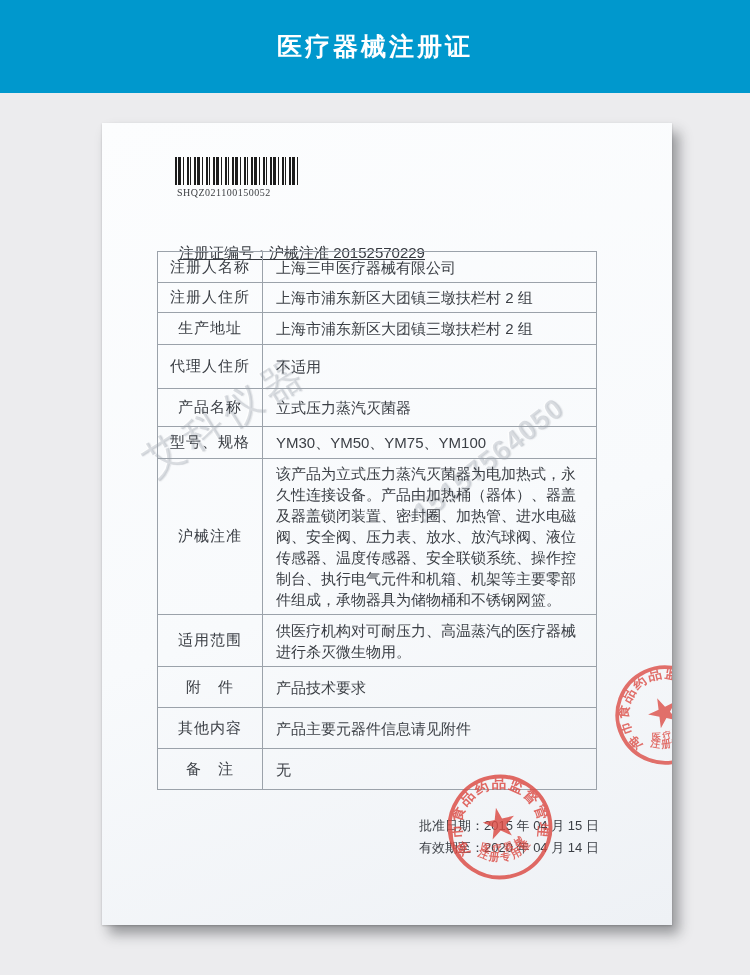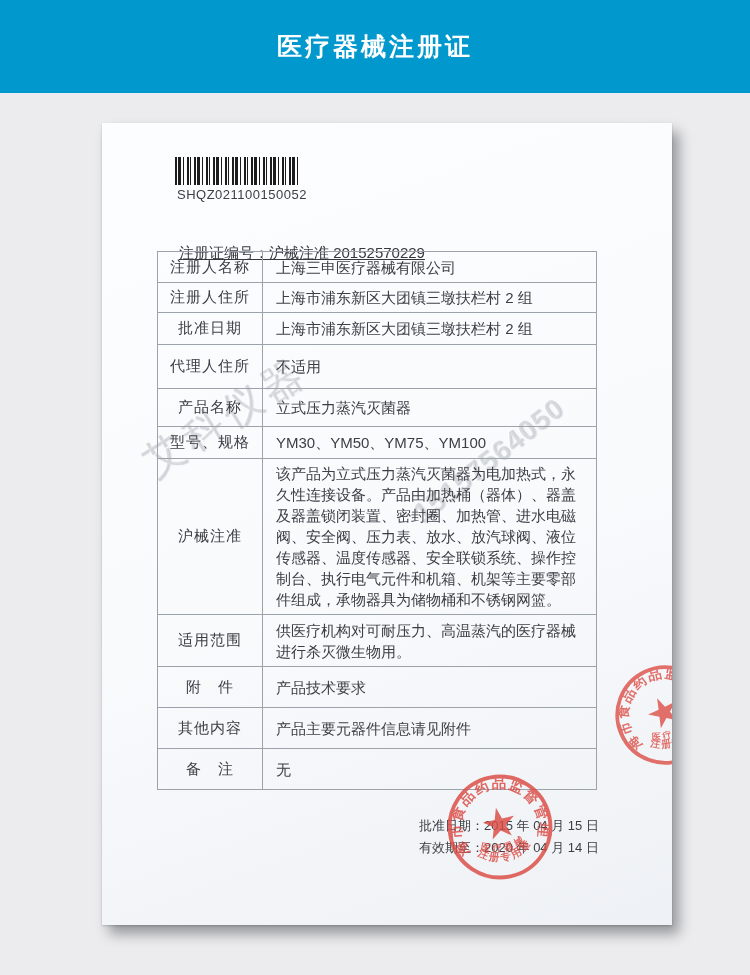--- a/index.html
+++ b/index.html
@@ -29,22 +29,22 @@
     position:absolute;left:73px;top:34px;width:124px;height:28px;
     background:
       repeating-linear-gradient(to right,
         #1c1c1c 0 2px, #fdfdfd 2px 3px,
         #1c1c1c 3px 6px, #fdfdfd 6px 8px,
         #1c1c1c 8px 9px, #fdfdfd 9px 12px,
         #1c1c1c 12px 14px, #fdfdfd 14px 15px,
         #1c1c1c 15px 16px, #fdfdfd 16px 19px);
   }
   .barcode-text{
-    position:absolute;left:75px;top:64px;font-size:13px;color:#3e4044;letter-spacing:.5px;
-    font-family:Liberation Sans, sans-serif;
+    position:absolute;left:75px;top:64px;font-size:10px;color:#3e4044;letter-spacing:.5px;
+    font-family:Liberation Serif, serif;
   }
   
   .cert-title{
     position:absolute;left:0;top:83px;width:570px;margin:0;text-align:center;
     font-family:"Liberation Serif", serif;
     font-size:24px;font-weight:bold;letter-spacing:3px;color:#2a2d33;
   }
   .reg-no{
     position:absolute;left:77px;top:121px;font-size:15px;color:#35393f;text-decoration:underline;
   }
@@ -115,21 +115,21 @@
     <tbody>
       <tr style="height:31px">
         <th>注册人名称</th>
         <td>上海三申医疗器械有限公司</td>
       </tr>
       <tr style="height:29px">
         <th>注册人住所</th>
         <td>上海市浦东新区大团镇三墩扶栏村 2 组</td>
       </tr>
       <tr style="height:32px">
-        <th>批准日期</th>
+        <th>生产地址</th>
         <td>上海市浦东新区大团镇三墩扶栏村 2 组</td>
       </tr>
       <tr style="height:44px">
         <th>代理人住所</th>
         <td>不适用</td>
       </tr>
       <tr style="height:38px">
         <th>产品名称</th>
         <td>立式压力蒸汽灭菌器</td>
       </tr>

